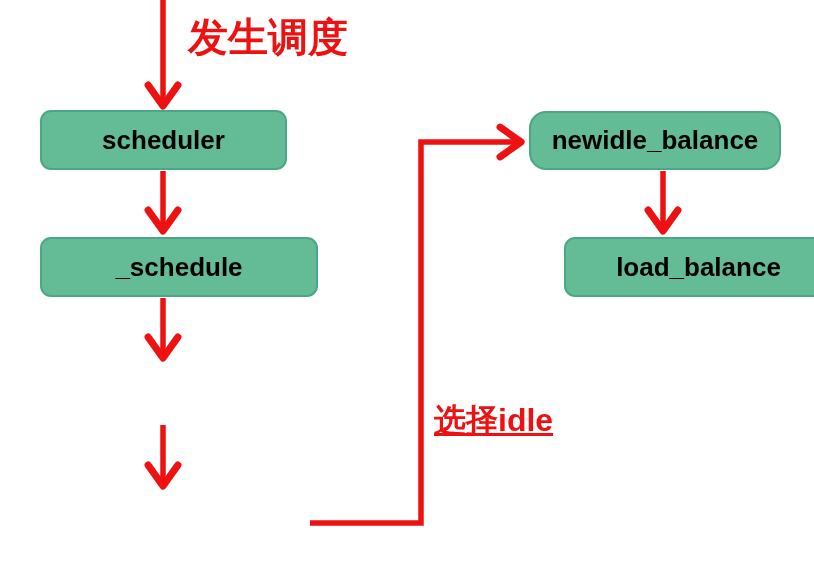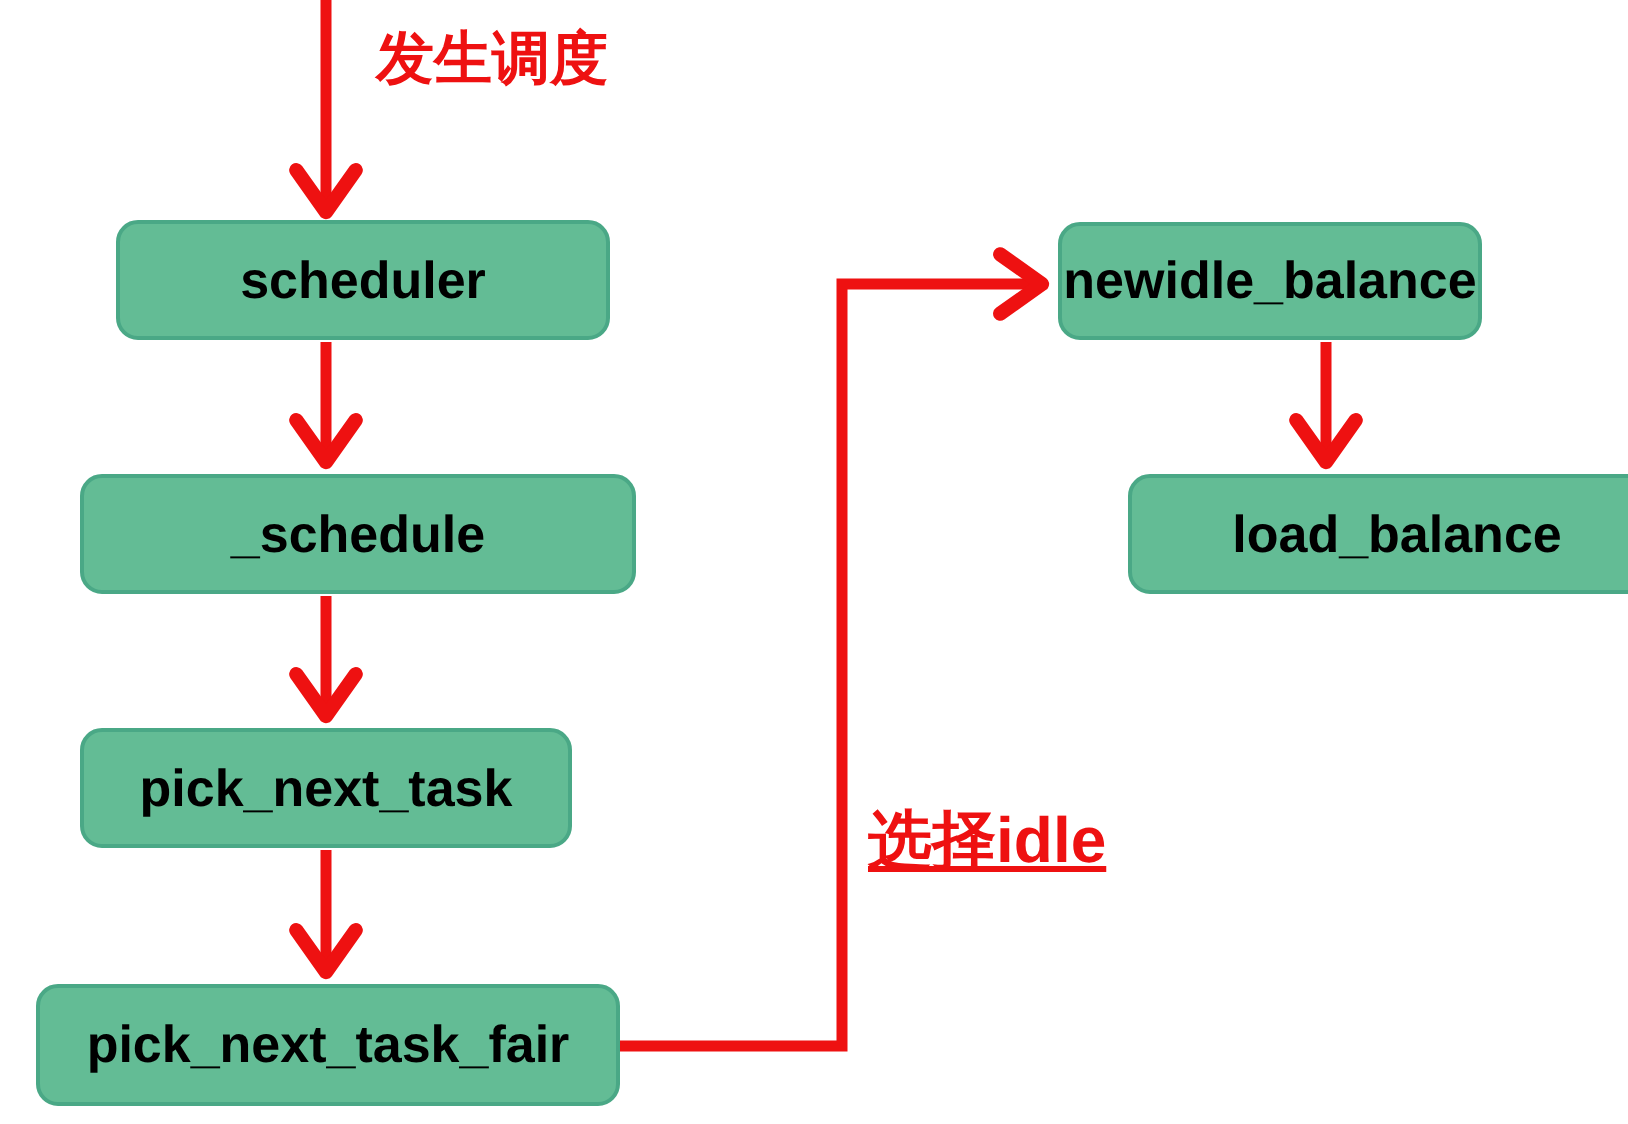--- a/index.html
+++ b/index.html
@@ -25,33 +25,33 @@
     display:flex;align-items:center;justify-content:center;
     background:var(--node-fill);
     border:2px solid var(--node-border);
     border-radius:11px;
     box-sizing:border-box;
     color:var(--node-text);
     font-weight:bold;
     font-size:26px;
     letter-spacing:0px;
   }
-  #node-scheduler          {left:40px;  top:110px; width:247px; height:60px;margin-left:18px;}
+  #node-scheduler          {left:40px;  top:110px; width:247px; height:60px;}
   #node-schedule           {left:40px;  top:237px; width:278px; height:60px;}
   #node-pick-next-task     {left:40px;  top:364px; width:246px; height:60px;}
   #node-pick-next-task-fair{left:18px;  top:492px; width:292px; height:61px;}
-  #node-newidle-balance    {left:529px; top:111px; width:212px; height:59px;}
+  #node-newidle-balance    {left:529px; top:111px; width:252px; height:59px;border-radius:17px;}
   #node-load-balance       {left:528px; top:237px; width:269px; height:60px;margin-left:36px;}
   .annotation{
     position:absolute;
     color:var(--arrow-color);
     font-weight:bold;
     white-space:nowrap;
   }
-  #annotation-top{left:188px; top:10px; font-size:29px;}
+  #annotation-top{left:188px; top:10px; font-size:40px;}
   #annotation-side{left:434px; top:401px; font-size:32px; line-height:38px; white-space:normal;text-decoration:underline;}
 </style>
 </head>
 <body>
 
 <div class="canvas">
 
   <svg class="edges" width="814" height="562" viewBox="0 0 814 562" aria-hidden="true">
     <defs>
       <marker id="arrowhead" markerWidth="6" markerHeight="7" refX="4.6" refY="3.5" orient="auto" markerUnits="strokeWidth">
@@ -67,27 +67,21 @@
   </svg>
 
   <div class="node" id="node-scheduler">
     <span>scheduler</span>
   </div>
 
   <div class="node" id="node-schedule">
     <span>_schedule</span>
   </div>
 
-  <div class="node" id="node-pick-next-task">
-    <span>pick_next_task</span>
-  </div>
 
-  <div class="node" id="node-pick-next-task-fair">
-    <span>pick_next_task_fair</span>
-  </div>
 
   <div class="node" id="node-newidle-balance">
     <span>newidle_balance</span>
   </div>
 
   <div class="node" id="node-load-balance">
     <span>load_balance</span>
   </div>
 
   <div class="annotation" id="annotation-top">发生调度</div>

